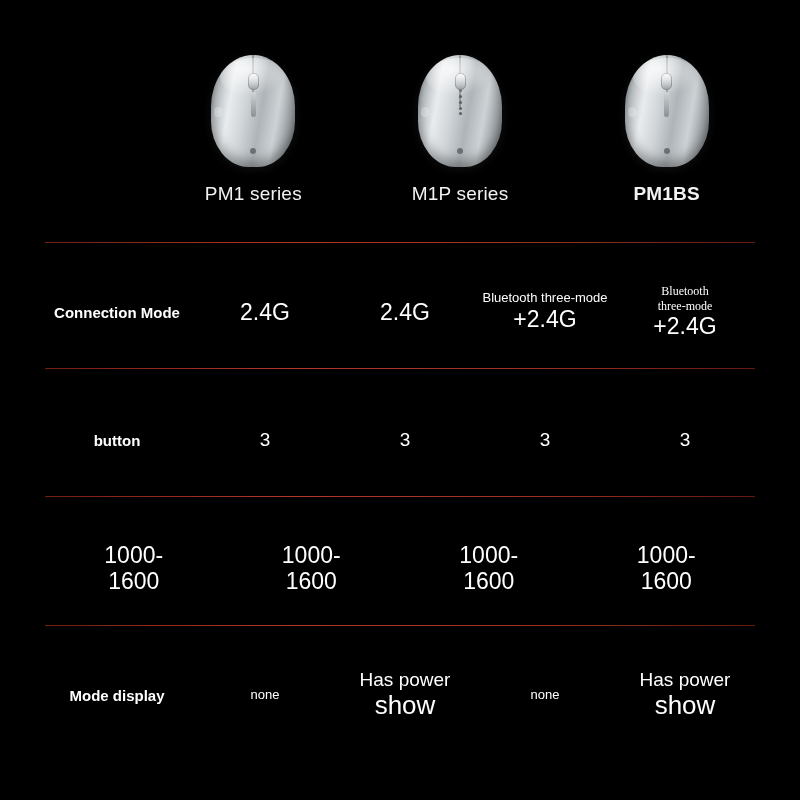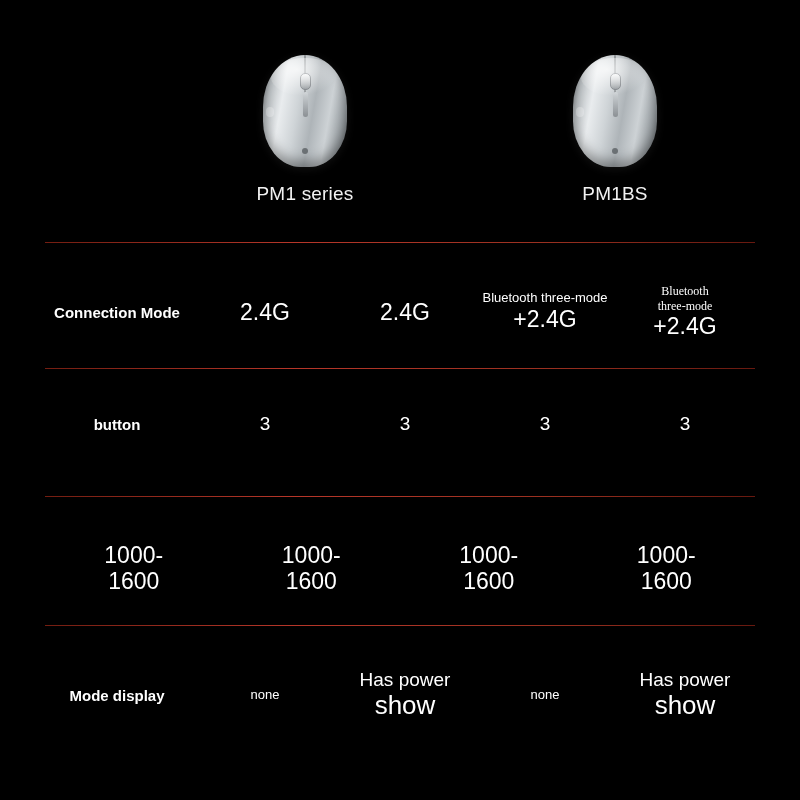--- a/index.html
+++ b/index.html
@@ -135,21 +135,21 @@
     background: rgba(255,255,255,0.25);
   }
 
   .product-name {
     margin-top: 16px;
     font-size: 19px;
     color: #f2f2f2;
     letter-spacing: 0.2px;
     white-space: nowrap;
   }
-  .product-name.bold { font-weight: normal; text-align: center; }
+  .product-name.bold { font-weight: bold; text-align: center; }
 
   
   .divider {
     position: absolute;
     left: 45px;
     width: 710px;
     height: 1px;
     background: linear-gradient(90deg, #7a1f12 0%, #c0392b 35%, #a33322 70%, #6d1a10 100%);
     opacity: 0.95;
   }
@@ -201,20 +201,36 @@
       <div class="mouse">
         <span class="split"></span>
         <span class="wheel"></span>
         <span class="stem"></span>
         <span class="side-notch"></span>
         <span class="bottom-dot"></span>
       </div>
       <div class="product-name">PM1 series</div>
     </div>
 
+    <div class="product-col">
+      <div class="mouse">
+        <span class="split"></span>
+        <span class="wheel"></span>
+        <span class="leds">
+            <i></i>
+            <i></i>
+            <i></i>
+            <i></i>
+            <i></i>
+          </span>
+        <span class="side-notch"></span>
+        <span class="bottom-dot"></span>
+      </div>
+      <div class="product-name">M1P series</div>
+    </div>
 
     <div class="product-col">
       <div class="mouse">
         <span class="split"></span>
         <span class="wheel"></span>
         <span class="stem"></span>
         <span class="side-notch"></span>
         <span class="bottom-dot"></span>
       </div>
       <div class="product-name bold">PM1BS</div>
@@ -241,21 +257,21 @@
         <div class="small nowrap">Bluetooth three-mode</div>
         <div class="big">+2.4G</div>
       </div>
       <div class="cell">
         <div class="tiny-stack">Bluetooth<br>three-mode</div>
         <div class="big">+2.4G</div>
       </div>
     </div>
   </div>
 
-  <div class="spec-row" style="top:374px; height:100px;">
+  <div class="spec-row" style="top:390px; height:100px;">
     <div class="row-label">button</div>
     <div class="row-cells">
       <div class="cell">
         <div class="med">3</div>
       </div>
       <div class="cell">
         <div class="med">3</div>
       </div>
       <div class="cell">
         <div class="med">3</div>

